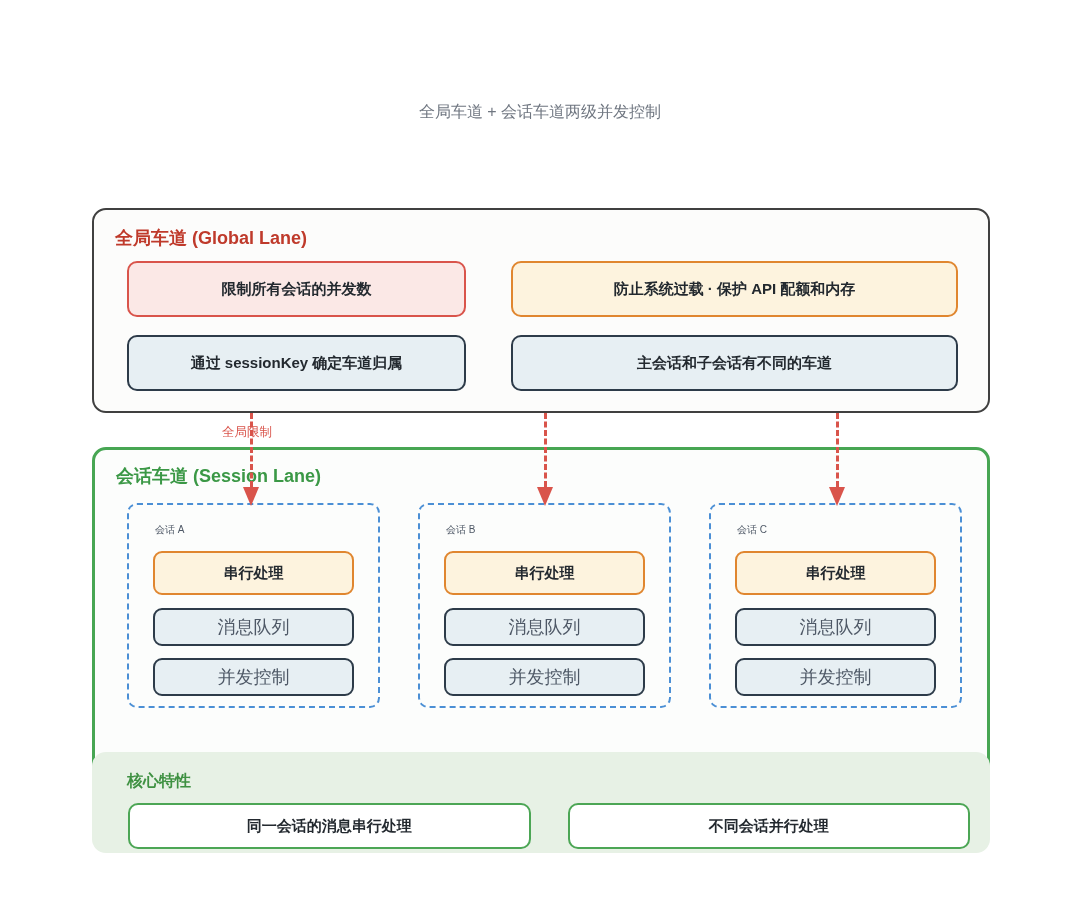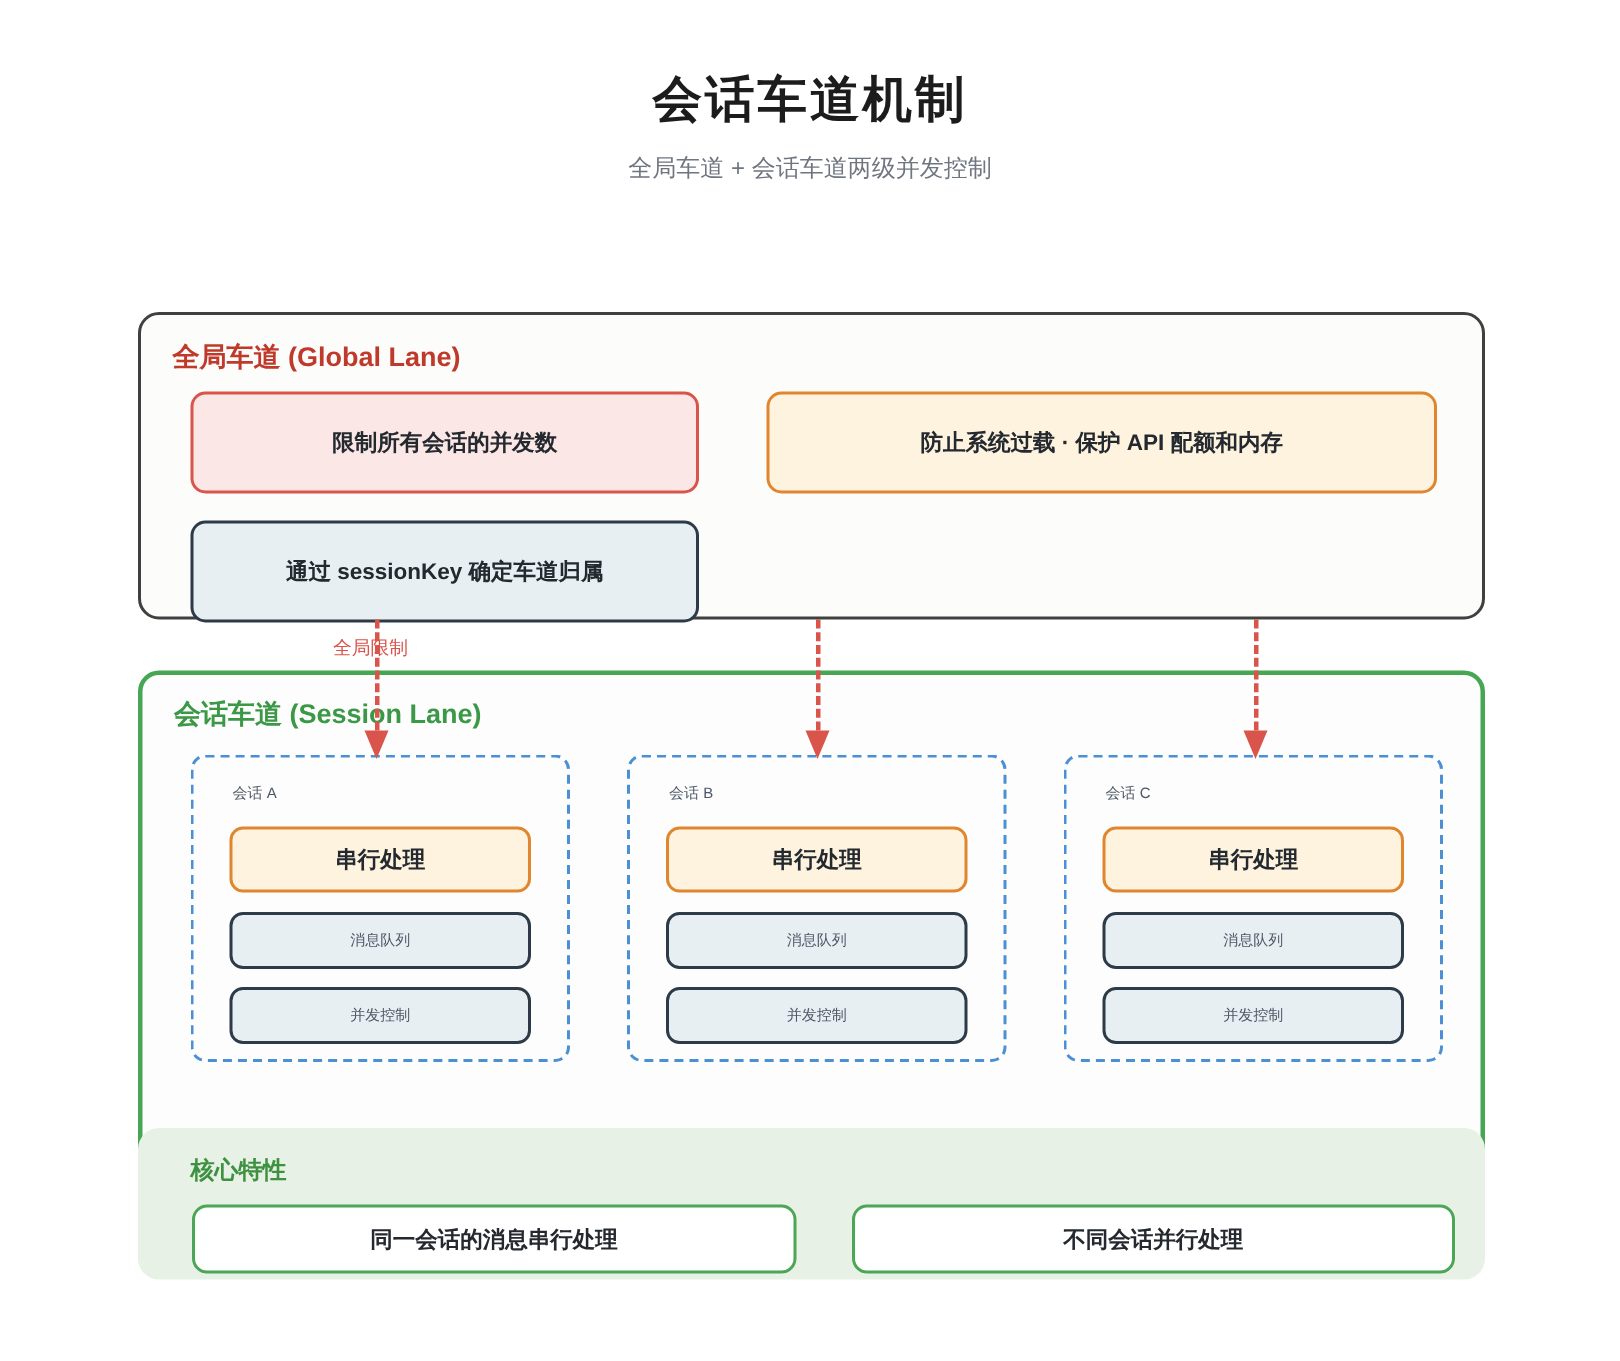--- a/index.html
+++ b/index.html
@@ -25,40 +25,40 @@
     border:3px solid #47a653;background:#fcfdfc;
   }
   .panel-title{font-size:18px;font-weight:700;line-height:22px;}
   .panel.global .panel-title{margin:17px 0 0 21px;color:#bf3a2b;}
   .panel.session .panel-title{margin:15px 0 0 21px;color:#3b9846;}
   .global-grid{
     display:grid;grid-template-columns:339px 1fr;
     column-gap:45px;row-gap:18px;margin:12px 30px 0 33px;
   }
   .gbox{
-    height:68px;display:flex;align-items:center;justify-content:center;
+    height:56px;display:flex;align-items:center;justify-content:center;
     border-radius:10px;box-sizing:border-box;
     font-size:15px;font-weight:700;color:#23292f;text-align:center;
   }
   .red-box{background:#fbe8e6;border:2px solid #d9544b;}
   .orange-box{background:#fdf3de;border:2px solid #e0862f;}
   .blue-box{background:#e7eff3;border:2px solid #2d3b49;}
   .sessions{display:flex;gap:38px;margin:16px 25px 0 32px;}
   .session-box{
     flex:1;height:205px;box-sizing:border-box;
     border:2px dashed #4b8fd5;border-radius:10px;
     padding:15px 24px 0 24px;background:transparent;
   }
   .session-name{font-size:10px;color:#4e5866;margin:0 0 12px 2px;line-height:19px;}
   .sbox{
     display:flex;align-items:center;justify-content:center;
     border-radius:9px;box-sizing:border-box;text-align:center;
   }
   .sbox.primary{height:44px;font-size:15px;font-weight:700;color:#23292f;margin-bottom:13px;}
-  .sbox.minor{height:38px;font-size:10px;color:#4e5866;margin-bottom:12px;}
+  .sbox.minor{height:38px;font-size:18px;color:#4e5866;margin-bottom:12px;}
   .features{
     position:absolute;left:92px;top:752px;width:898px;height:101px;
     box-sizing:border-box;background:#e7f1e5;border-radius:14px;
   }
   .features .panel-title{margin:19px 0 0 35px;font-size:16px;color:#3f9142;line-height:20px;}
   .feature-row{display:flex;gap:37px;margin:12px 20px 0 36px;}
   .fbox{
     flex:1;height:42px;background:#ffffff;border:2px solid #4ca655;border-radius:10px;
     display:flex;align-items:center;justify-content:center;
     font-size:15px;font-weight:700;color:#23292f;
@@ -74,29 +74,29 @@
   .arrow-label{
     position:absolute;left:222px;top:424px;z-index:6;
     font-size:12.5px;color:#d9544b;
   }
 </style>
 </head>
 <body>
 
 <div class="canvas">
 
-  <h1 class="page-title">会话车道机制</h1>
   <p class="page-subtitle">全局车道 + 会话车道两级并发控制</p>
 
   <section class="panel global">
     <div class="panel-title">全局车道 (Global Lane)</div>
     <div class="global-grid">
       <div class="gbox red-box">限制所有会话的并发数</div>
       <div class="gbox orange-box">防止系统过载 · 保护 API 配额和内存</div>
       <div class="gbox blue-box">通过 sessionKey 确定车道归属</div>
+      <div class="gbox blue-box">主会话和子会话有不同的车道</div>
     </div>
   </section>
 
   <div class="arrow arrow-a">
     <div class="line"></div>
     <div class="head"></div>
   </div>
   <div class="arrow arrow-b">
     <div class="line"></div>
     <div class="head"></div>

